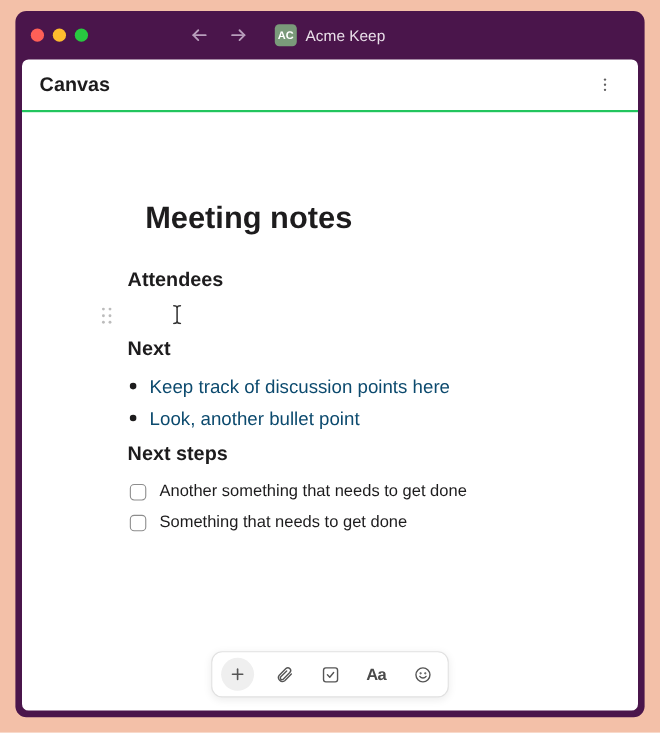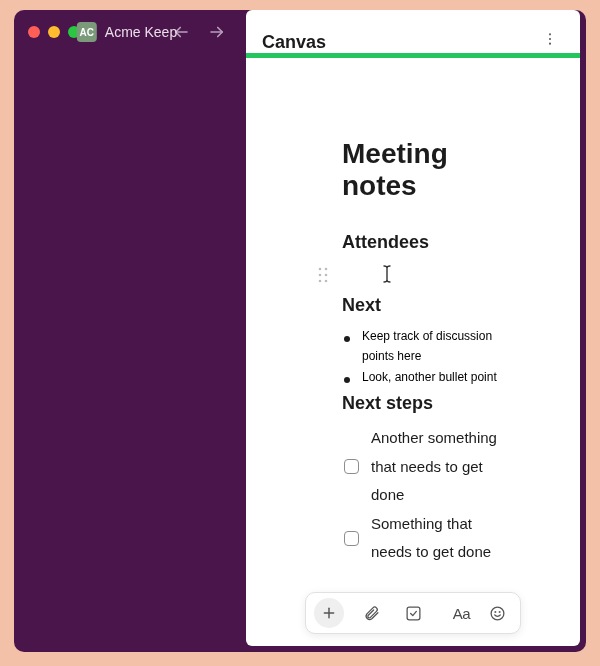--- a/index.html
+++ b/index.html
@@ -13,21 +13,21 @@
   .window {
     position: absolute;
     left: 14px;
     top: 10px;
     width: 572px;
     height: 642px;
     background: #4a154b;
     border-radius: 10px;
     overflow: hidden;
     display: flex;
-    flex-direction: row;
+    flex-direction: column;
   }
   .titlebar {
     height: 44px;
     display: flex;
     align-items: center;
     padding: 0 14px;
     color: #d9c8db;
     position: relative;
   }
   .traffic-lights {
@@ -70,24 +70,24 @@
     margin: 0 6px 6px 6px;
     border-radius: 6px;
     overflow: hidden;
     position: relative;
     display: flex;
     flex-direction: column;
   }
   .tab-header {
     height: 48px;
     display: flex;
-    align-items: flex-end;
+    align-items: center;
     justify-content: space-between;
     padding: 0 16px;
-    border-bottom: 5px solid #22c55e;
+    border-bottom: 2px solid #22c55e;
   }
   .tab-title {
     font-size: 18px;
     font-weight: 800;
     color: #1d1c1d;
   }
   .more-btn {
     width: 28px; height: 28px;
     display: flex; align-items: center; justify-content: center;
     color: #616061;
@@ -98,20 +98,21 @@
     flex: 1;
     overflow: hidden;
     padding: 80px 72px 0 96px;
     color: #1d1c1d;
     position: relative;
   }
   .doc h1 {
     font-size: 28px;
     font-weight: 800;
     margin-bottom: 30px;
+    margin-left: 16px;
   }
   .doc h2 {
     font-size: 18px;
     font-weight: 800;
     margin-top: 6px;
     margin-bottom: 10px;
   }
   .attendee-line {
     position: relative;
     height: 24px;
@@ -136,23 +137,23 @@
     width: 10px;
     height: 18px;
     color: #333;
   }
   ul.bullets {
     list-style: none;
     padding-left: 20px;
   }
   ul.bullets li {
     position: relative;
-    font-size: 12px;
+    font-size: 17px;
     line-height: 1.7;
-    color: #000000;
+    color: #0c4a6e;
   }
   ul.bullets li::before {
     content: "";
     position: absolute;
     left: -18px;
     top: 10px;
     width: 6px; height: 6px;
     background: #1d1c1d;
     border-radius: 50%;
   }
@@ -192,24 +193,23 @@
     color: #555;
     cursor: pointer;
     border-radius: 6px;
   }
   .tb-btn.plus {
     background: #efefef;
     border-radius: 50%;
   }
   .tb-btn.aa {
     font-size: 15px;
-    font-weight: 400;
+    font-weight: 700;
     letter-spacing: -0.5px;
     color: #4a4a4a;
-    justify-content: flex-end;
   }
   svg { display: block; }
 </style>
 </head>
 <body>
 
 <div class="window">
 
   <div class="titlebar">
     <div class="traffic-lights">

